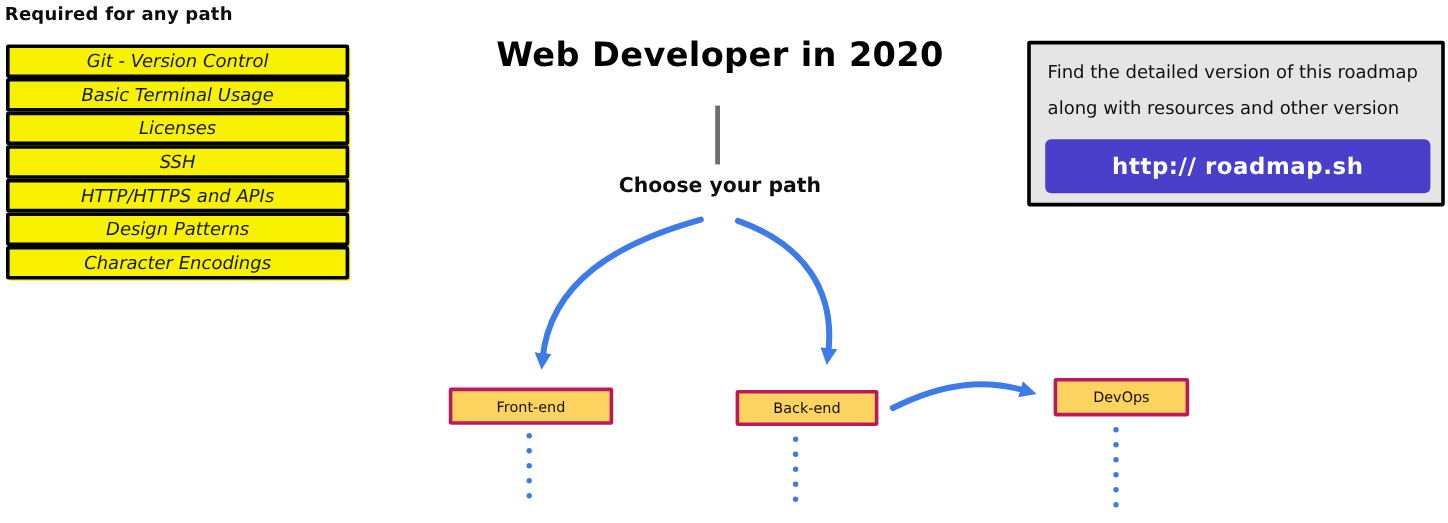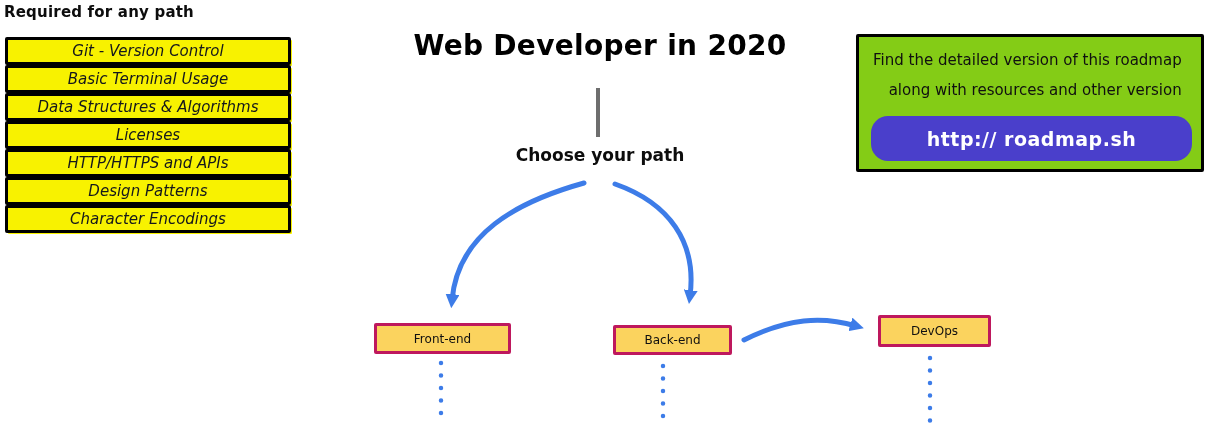--- a/index.html
+++ b/index.html
@@ -112,60 +112,59 @@
   .pbox-frontend { left: 374px; top: 323px; width: 137px; height: 31px; }
   .pbox-backend  { left: 613px; top: 325px; width: 119px; height: 30px; }
   .pbox-devops   { left: 878px; top: 315px; width: 113px; height: 32px; }
 
   
   .info-box {
     position: absolute;
     left: 856px; top: 34px;
     width: 348px; height: 138px;
     box-sizing: border-box;
-    background: #84cc16;
+    background: #e5e5e5;
     border: 3px solid #000;
     border-radius: 2px;
-    text-align: right;
   }
   .info-text {
     position: absolute;
     left: 14px; top: 8px;
     font-size: 15px;
     line-height: 30px;
     color: #101010;
     white-space: nowrap;
   }
   .roadmap-button {
     position: absolute;
     left: 12px; top: 79px;
     width: 321px; height: 45px;
     background: var(--purple);
-    border-radius: 17px;
+    border-radius: 5px;
     display: flex;
     align-items: center;
     justify-content: center;
     color: #ffffff;
     font-size: 19px;
     font-weight: bold;
     letter-spacing: 0.5px;
     cursor: pointer;
   }
 </style>
 </head>
 <body>
 
 <div class="canvas">
 
   <div class="sidebar-title">Required for any path</div>
   <div class="sidebar-list">
     <div class="ybox">Git - Version Control</div>
     <div class="ybox">Basic Terminal Usage</div>
-    <div class="ybox">Data Structures &amp; Algorithms</div>
     <div class="ybox">Licenses</div>
+    <div class="ybox">SSH</div>
     <div class="ybox">HTTP/HTTPS and APIs</div>
     <div class="ybox">Design Patterns</div>
     <div class="ybox">Character Encodings</div>
   </div>
 
   <div class="page-title">Web Developer in 2020</div>
   <div class="choose-path">Choose your path</div>
 
   <svg class="overlay" width="1207" height="436" viewBox="0 0 1207 436" xmlns="http://www.w3.org/2000/svg">
     <defs>

